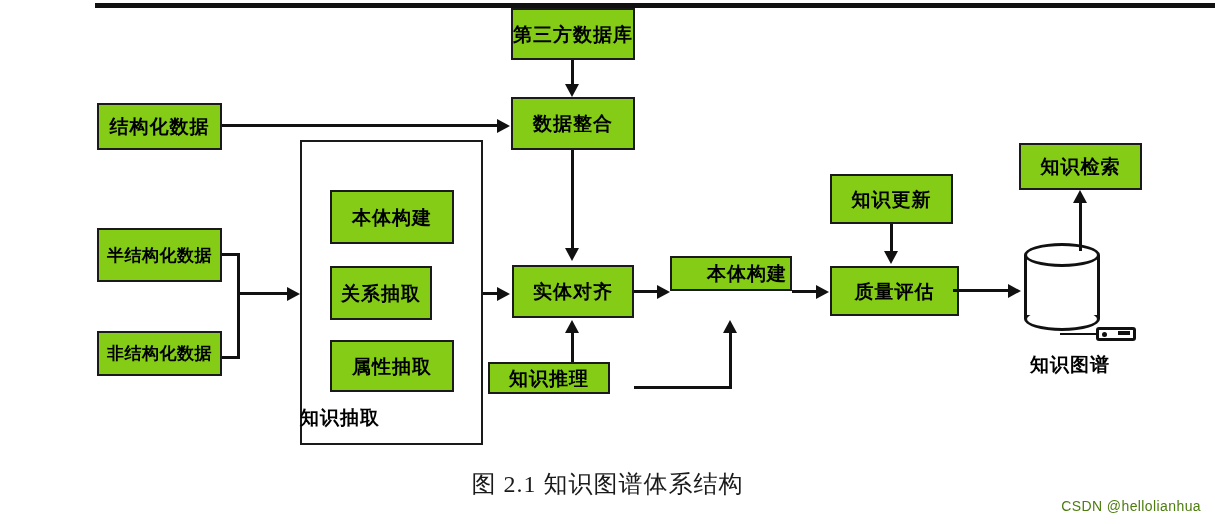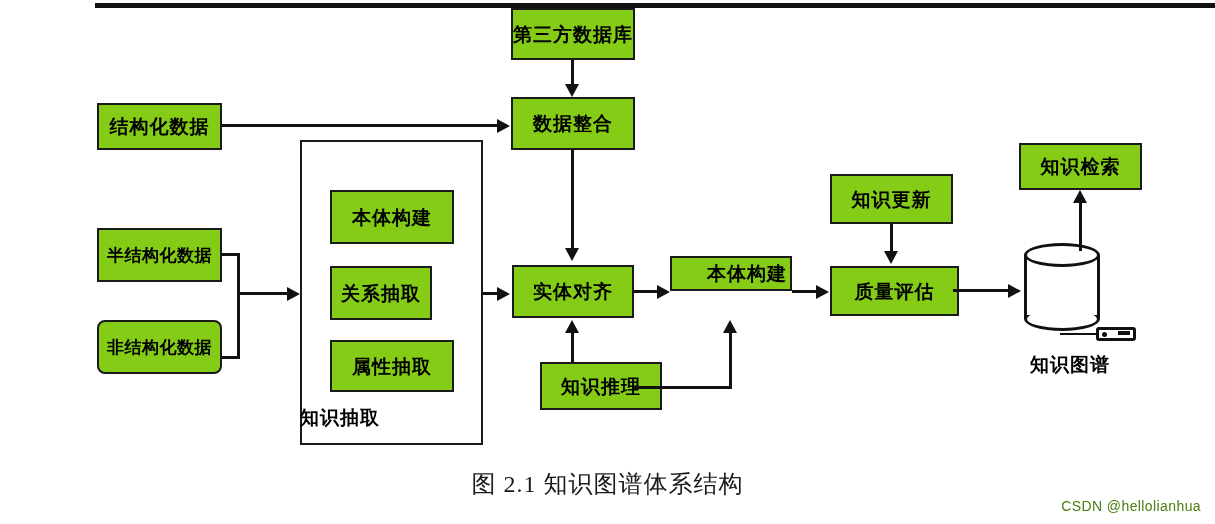--- a/index.html
+++ b/index.html
@@ -207,21 +207,21 @@
   <div class="hline" style="left:222px; top:124px; width:276px;"></div>
   <div class="arrow-r" style="left:497px; top:119px;"></div>
 
   <div class="node" style="left:511px; top:97px; width:124px; height:53px;">数据整合</div>
 
   <div class="vline" style="left:571px; top:150px; height:100px;"></div>
   <div class="arrow-d" style="left:565px; top:248px;"></div>
 
   <div class="node small" style="left:97px; top:228px; width:125px; height:54px;">半结构化数据</div>
 
-  <div class="node small" style="left:97px; top:320px; width:125px; height:54px;border-radius:8px;">非结构化数据</div>
+  <div class="node small" style="left:97px; top:331px; width:125px; height:45px;">非结构化数据</div>
 
   <div class="hline" style="left:222px; top:253px; width:18px;"></div>
   <div class="hline" style="left:222px; top:356px; width:18px;"></div>
   <div class="vline" style="left:237px; top:253px; height:106px;"></div>
   <div class="hline" style="left:237px; top:292px; width:56px;"></div>
   <div class="arrow-r" style="left:287px; top:287px;"></div>
 
   <div class="group-box" style="left:300px; top:140px; width:183px; height:305px;"></div>
   <div class="node" style="left:330px; top:190px; width:124px; height:54px;">本体构建</div>
   <div class="node" style="left:330px; top:266px; width:102px; height:54px;">关系抽取</div>
@@ -231,21 +231,21 @@
   <div class="hline" style="left:483px; top:292px; width:15px;"></div>
   <div class="arrow-r" style="left:497px; top:287px;"></div>
 
   <div class="node" style="left:512px; top:265px; width:122px; height:53px;">实体对齐</div>
 
   <div class="hline" style="left:634px; top:290px; width:24px;"></div>
   <div class="arrow-r" style="left:657px; top:285px;"></div>
 
   <div class="node" style="left:670px; top:256px; width:122px; height:35px;padding-left:32px;">本体构建</div>
 
-  <div class="node" style="left:540px; top:362px; width:122px; height:48px;">知识推理</div>
+  <div class="node" style="left:488px; top:362px; width:122px; height:32px;">知识推理</div>
 
   <div class="vline" style="left:571px; top:333px; height:29px;"></div>
   <div class="arrow-u" style="left:565px; top:320px;"></div>
 
   <div class="hline" style="left:634px; top:386px; width:98px;"></div>
   <div class="vline" style="left:729px; top:333px; height:55px;"></div>
   <div class="arrow-u" style="left:723px; top:320px;"></div>
 
   <div class="hline" style="left:792px; top:290px; width:24px;"></div>
   <div class="arrow-r" style="left:816px; top:285px;"></div>

